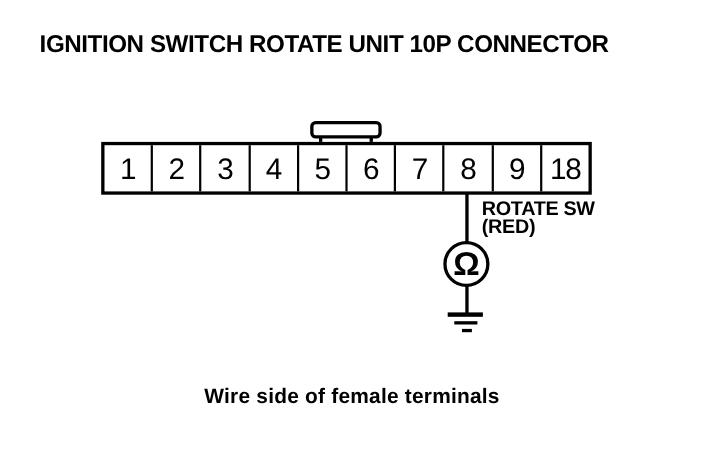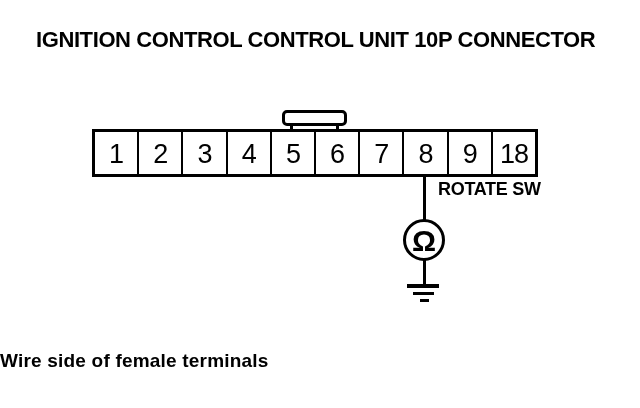--- a/index.html
+++ b/index.html
@@ -106,32 +106,32 @@
     font-weight: bold;
     line-height: 17px;
     letter-spacing: -0.3px;
     white-space: nowrap;
   }
   .caption {
     position: absolute;
     left: 0;
     top: 350px;
     width: 640px;
-    text-align: left;
+    text-align: center;
     font-size: 19px;
     font-weight: bold;
     letter-spacing: 0.2px;
   }
 </style>
 </head>
 <body>
 
 <div id="page">
 
-  <div class="title">IGNITION CONTROL CONTROL UNIT 10P CONNECTOR</div>
+  <div class="title">IGNITION SWITCH ROTATE UNIT 10P CONNECTOR</div>
 
   <div class="key-neck"></div>
   <div class="key-bar"></div>
 
   <div class="connector">
     <div class="pin-cell">1</div>
     <div class="pin-cell">2</div>
     <div class="pin-cell">3</div>
     <div class="pin-cell">4</div>
     <div class="pin-cell">5</div>
@@ -139,20 +139,21 @@
     <div class="pin-cell">7</div>
     <div class="pin-cell">8</div>
     <div class="pin-cell">9</div>
     <div class="pin-cell">18</div>
   </div>
 
   <div class="wire wire-top"></div>
 
   <div class="probe-label">
     <div>ROTATE SW</div>
+    <div>(RED)</div>
   </div>
 
   <div class="ohm-circle">
     <span>Ω</span>
   </div>
 
   <div class="wire wire-bottom"></div>
 
   <div>
     <div class="gnd-line gnd-1"></div>

